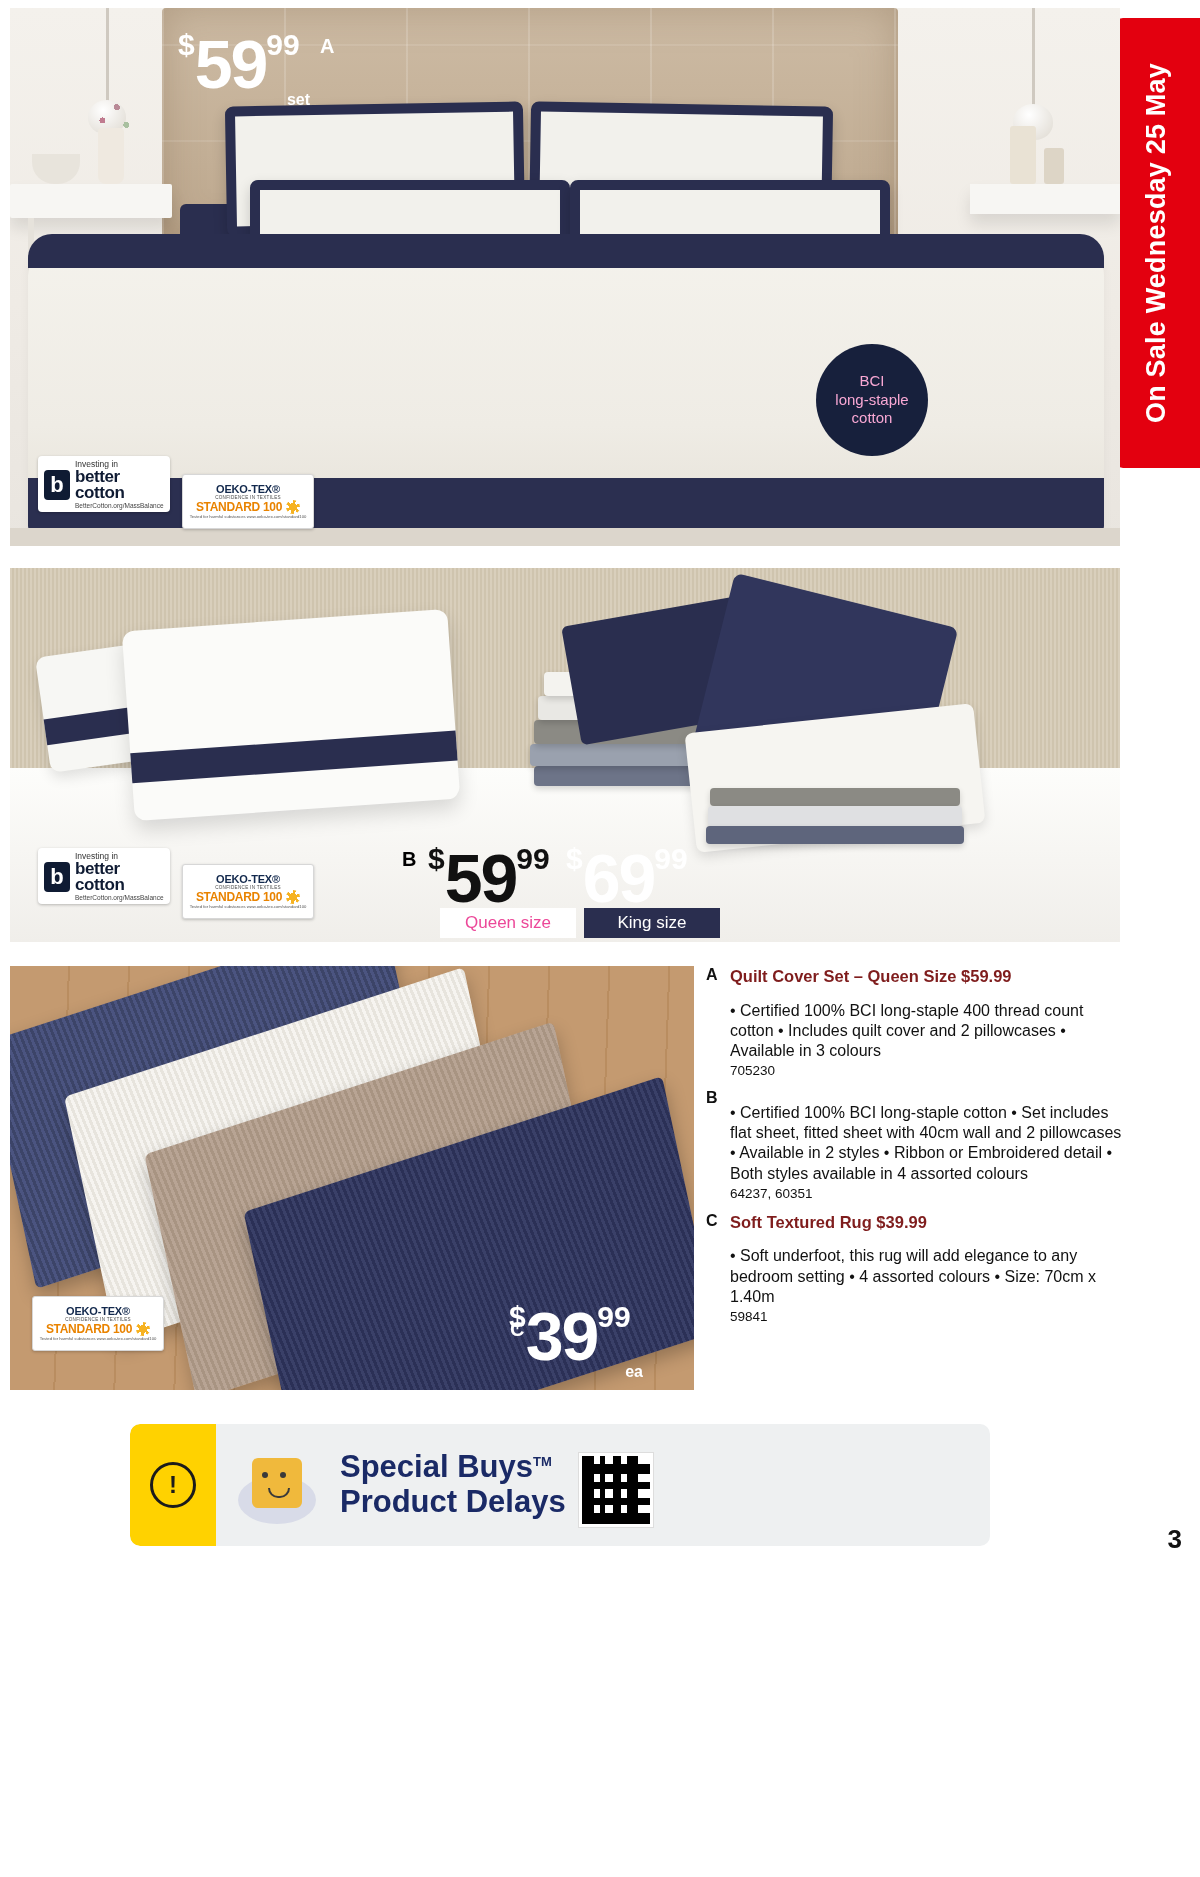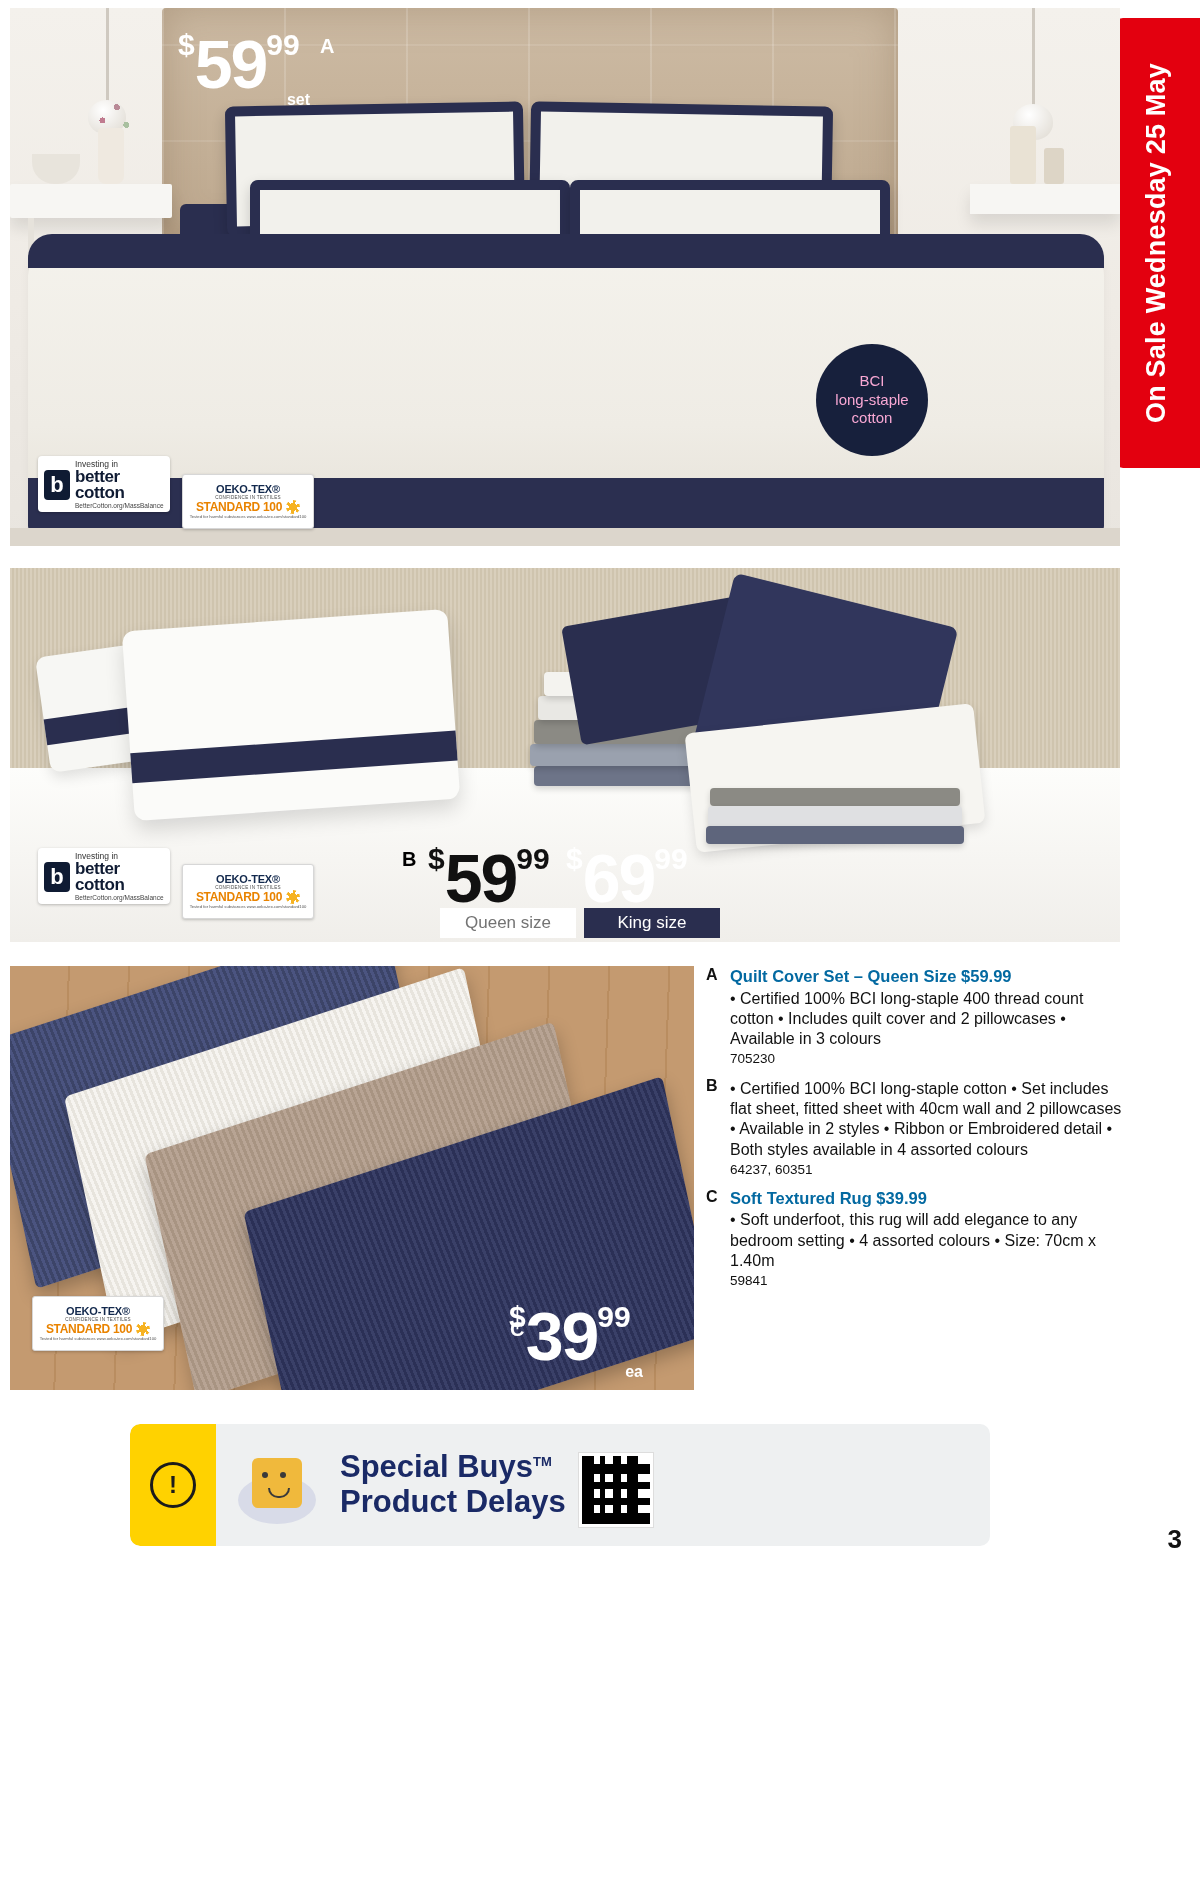--- a/index.html
+++ b/index.html
@@ -122,21 +122,21 @@
   .sh-pillow-front{position:absolute;left:118px;top:52px;width:326px;height:190px;background:#fbfbf9;
      border-radius:12px;transform:rotate(-4deg);box-shadow:0 10px 20px rgba(0,0,0,.14);}
   .sh-pillow-front:after{content:"";position:absolute;left:0;top:122px;width:100%;height:30px;background:#2a2e4f;}
   .stack{position:absolute;border-radius:4px;box-shadow:0 3px 6px rgba(0,0,0,.16);}
   .navy-drape{position:absolute;left:560px;top:40px;width:210px;height:120px;background:#2a2e4f;
      border-radius:6px;transform:rotate(-10deg);}
   .navy-drape2{position:absolute;left:700px;top:30px;width:230px;height:180px;background:#31365c;
      border-radius:8px;transform:rotate(14deg);}
   .white-drape{position:absolute;left:680px;top:150px;width:290px;height:120px;background:#f6f5f1;
      border-radius:8px;transform:rotate(-6deg);box-shadow:0 5px 12px rgba(0,0,0,.12);}
-  .qbtn{position:absolute;background:#fff;color:#737373;font-size:17px;text-align:center;padding:5px 0;}
+  .qbtn{position:absolute;background:#fff;color:#ec4899;font-size:17px;text-align:center;padding:5px 0;}
 
   
   #rug{left:10px;top:966px;width:684px;height:424px;background:#b6906a;}
   .floorboards{position:absolute;inset:0;background:
       repeating-linear-gradient(92deg,#c49a70 0 58px,#b98d60 58px 60px);}
   .rug-l{position:absolute;left:-10px;top:10px;width:420px;height:250px;
      background:repeating-linear-gradient(80deg,#3c4468 0 3px,#4b5480 3px 6px);
      transform:rotate(-18deg) skewX(-6deg);border-radius:6px;box-shadow:0 8px 18px rgba(0,0,0,.25);}
   .rug-w{position:absolute;left:70px;top:64px;width:420px;height:250px;
      background:repeating-linear-gradient(80deg,#f6f4f0 0 3px,#e7e4dd 3px 6px);
@@ -145,22 +145,22 @@
      background:repeating-linear-gradient(80deg,#b8a494 0 3px,#a89482 3px 6px);
      transform:rotate(-18deg) skewX(-6deg);border-radius:6px;box-shadow:0 8px 18px rgba(0,0,0,.22);}
   .rug-n{position:absolute;left:250px;top:176px;width:440px;height:260px;
      background:repeating-linear-gradient(80deg,#2b3056 0 3px,#3a4068 3px 6px);
      transform:rotate(-18deg) skewX(-6deg);border-radius:6px;box-shadow:0 8px 18px rgba(0,0,0,.25);}
 
   
   #copy{left:706px;top:966px;width:420px;height:424px;}
   .item{display:grid;grid-template-columns:24px 1fr;margin-bottom:10px;}
   .item .ltr{font-weight:bold;font-size:16px;color:#111;}
-  .item .hd{font-weight:bold;font-size:16.5px;color:#0369a1;line-height:1.25;}
-  .item .bd{font-size:16px;color:#111;line-height:1.26;margin-top:2px;}
+  .item .hd{font-weight:bold;font-size:16.5px;color:#7f1d1d;line-height:1.25;}
+  .item .bd{font-size:16px;color:#111;line-height:1.26;margin-top:14px;}
   .sku{font-size:13.5px;color:#111;}
 
   
   #footer{left:130px;top:1424px;width:860px;height:122px;background:#eef0f1;border-radius:10px;}
   .fy{position:absolute;left:0;top:0;width:86px;height:122px;background:#ffd200;border-radius:10px 0 0 10px;
      display:flex;align-items:center;justify-content:center;}
   .excl{width:40px;height:40px;border-radius:50%;border:3px solid #1b1b1b;display:flex;align-items:center;
      justify-content:center;font-weight:bold;font-size:24px;color:#1b1b1b;}
   .box-ico{position:absolute;left:108px;top:22px;width:78px;height:78px;}
   .box-ico .circ{position:absolute;left:0;top:30px;width:78px;height:48px;background:#d8dbe8;border-radius:50%;}

